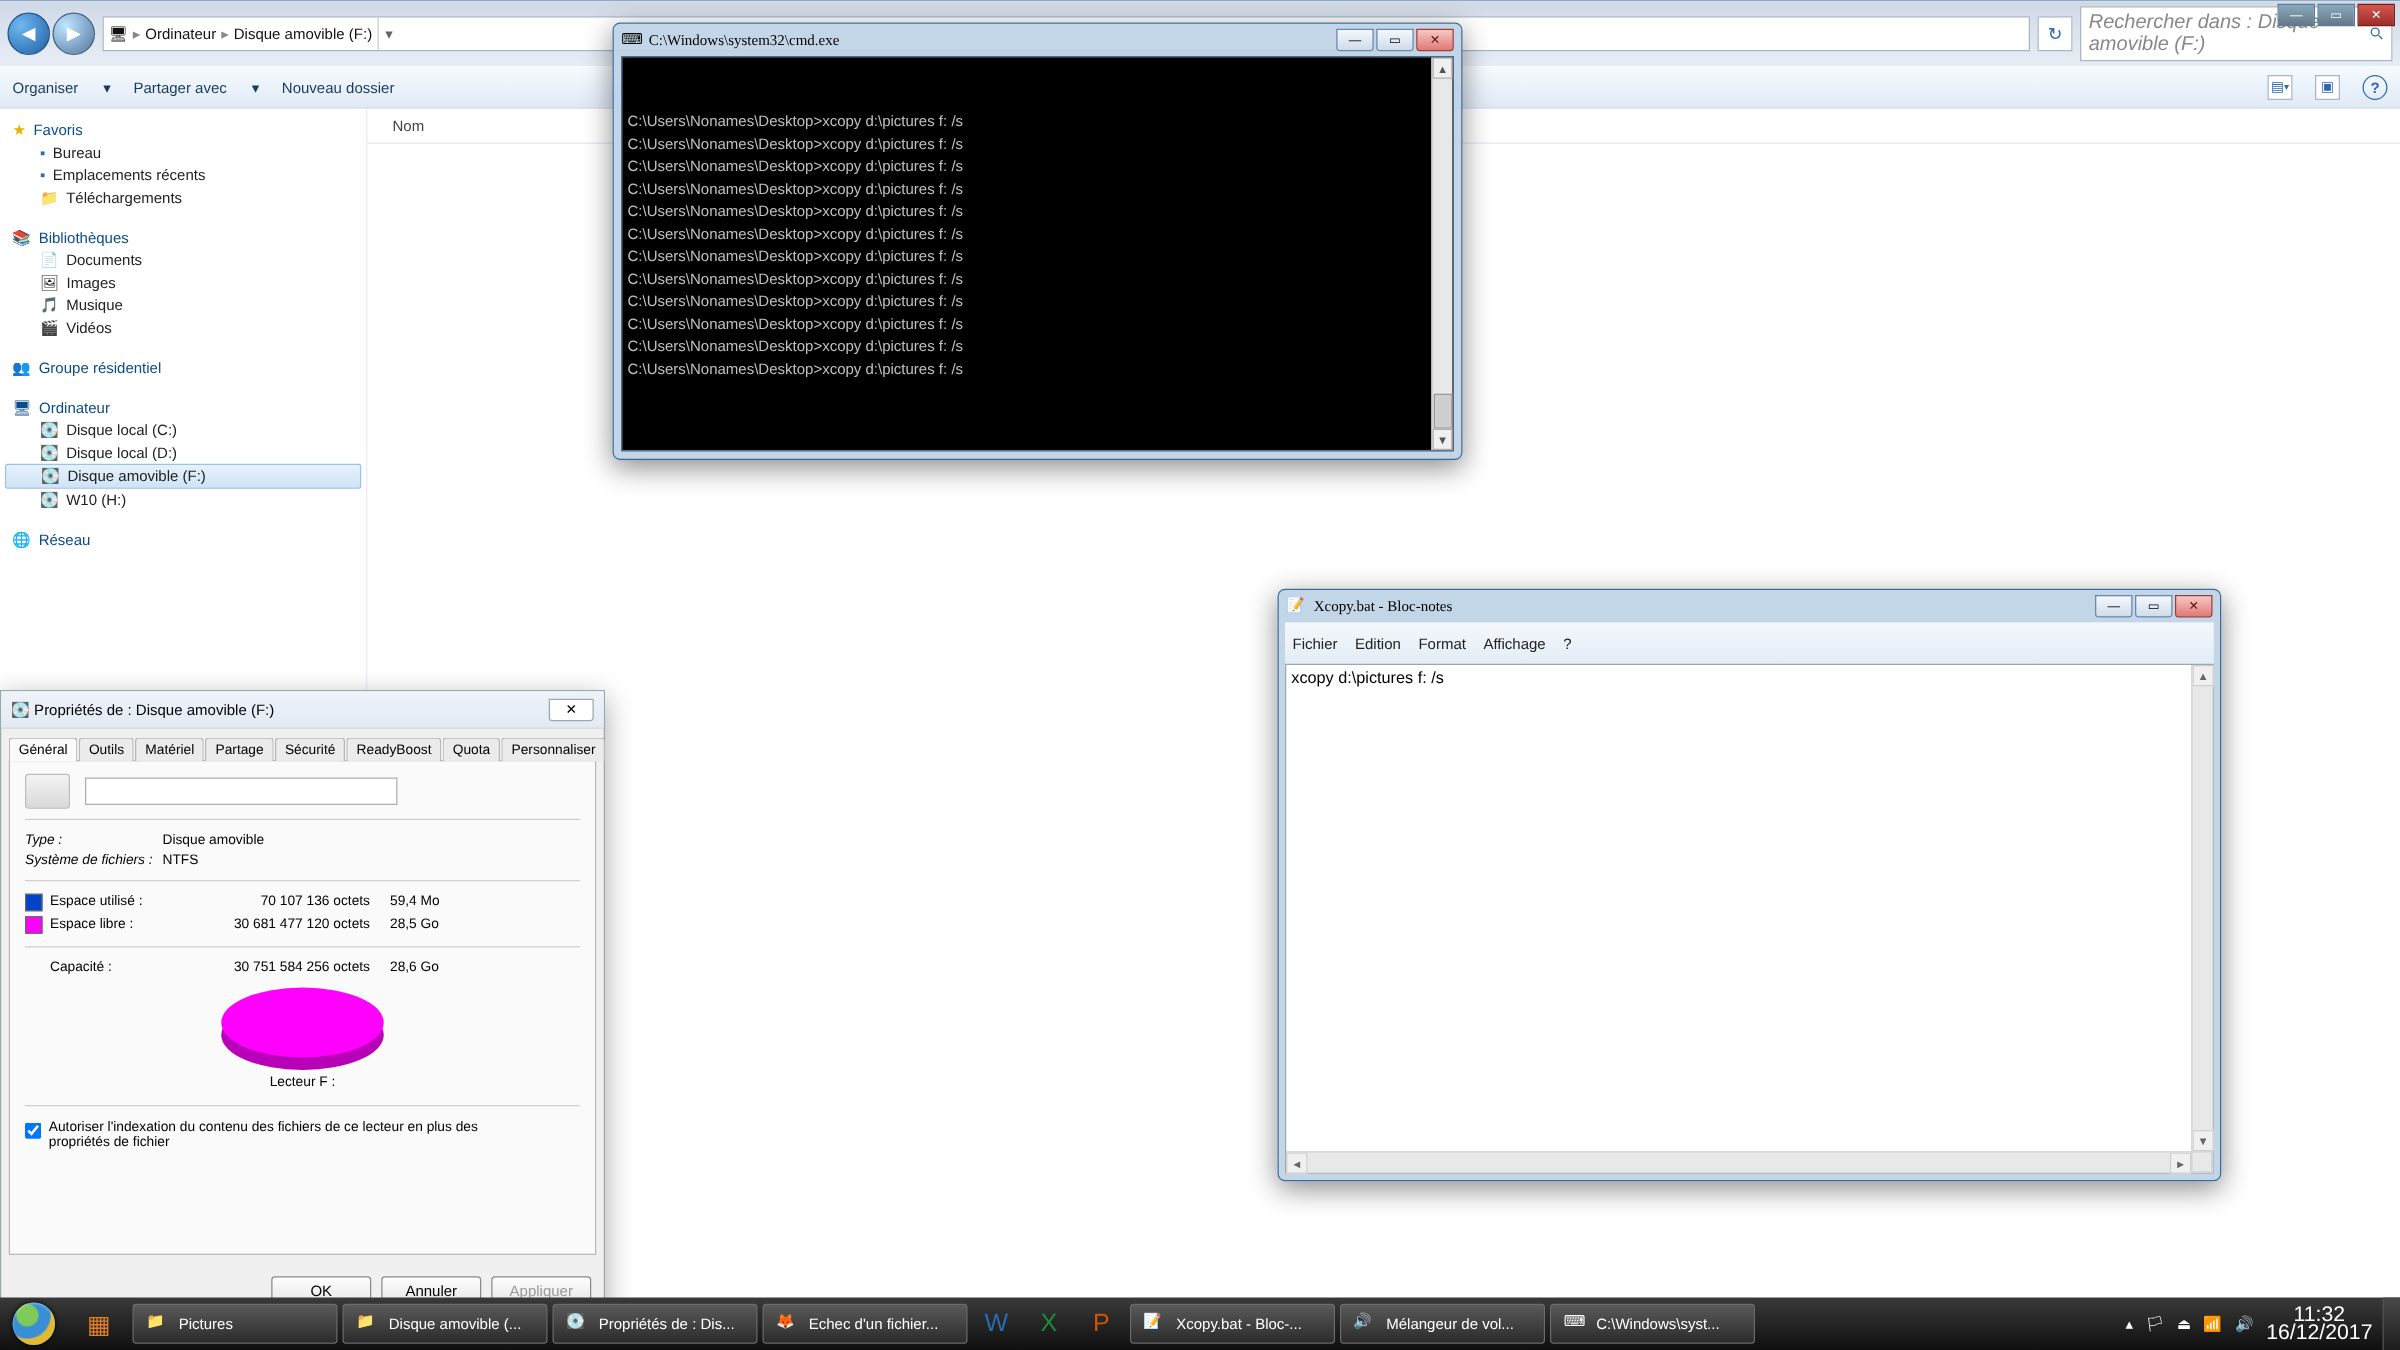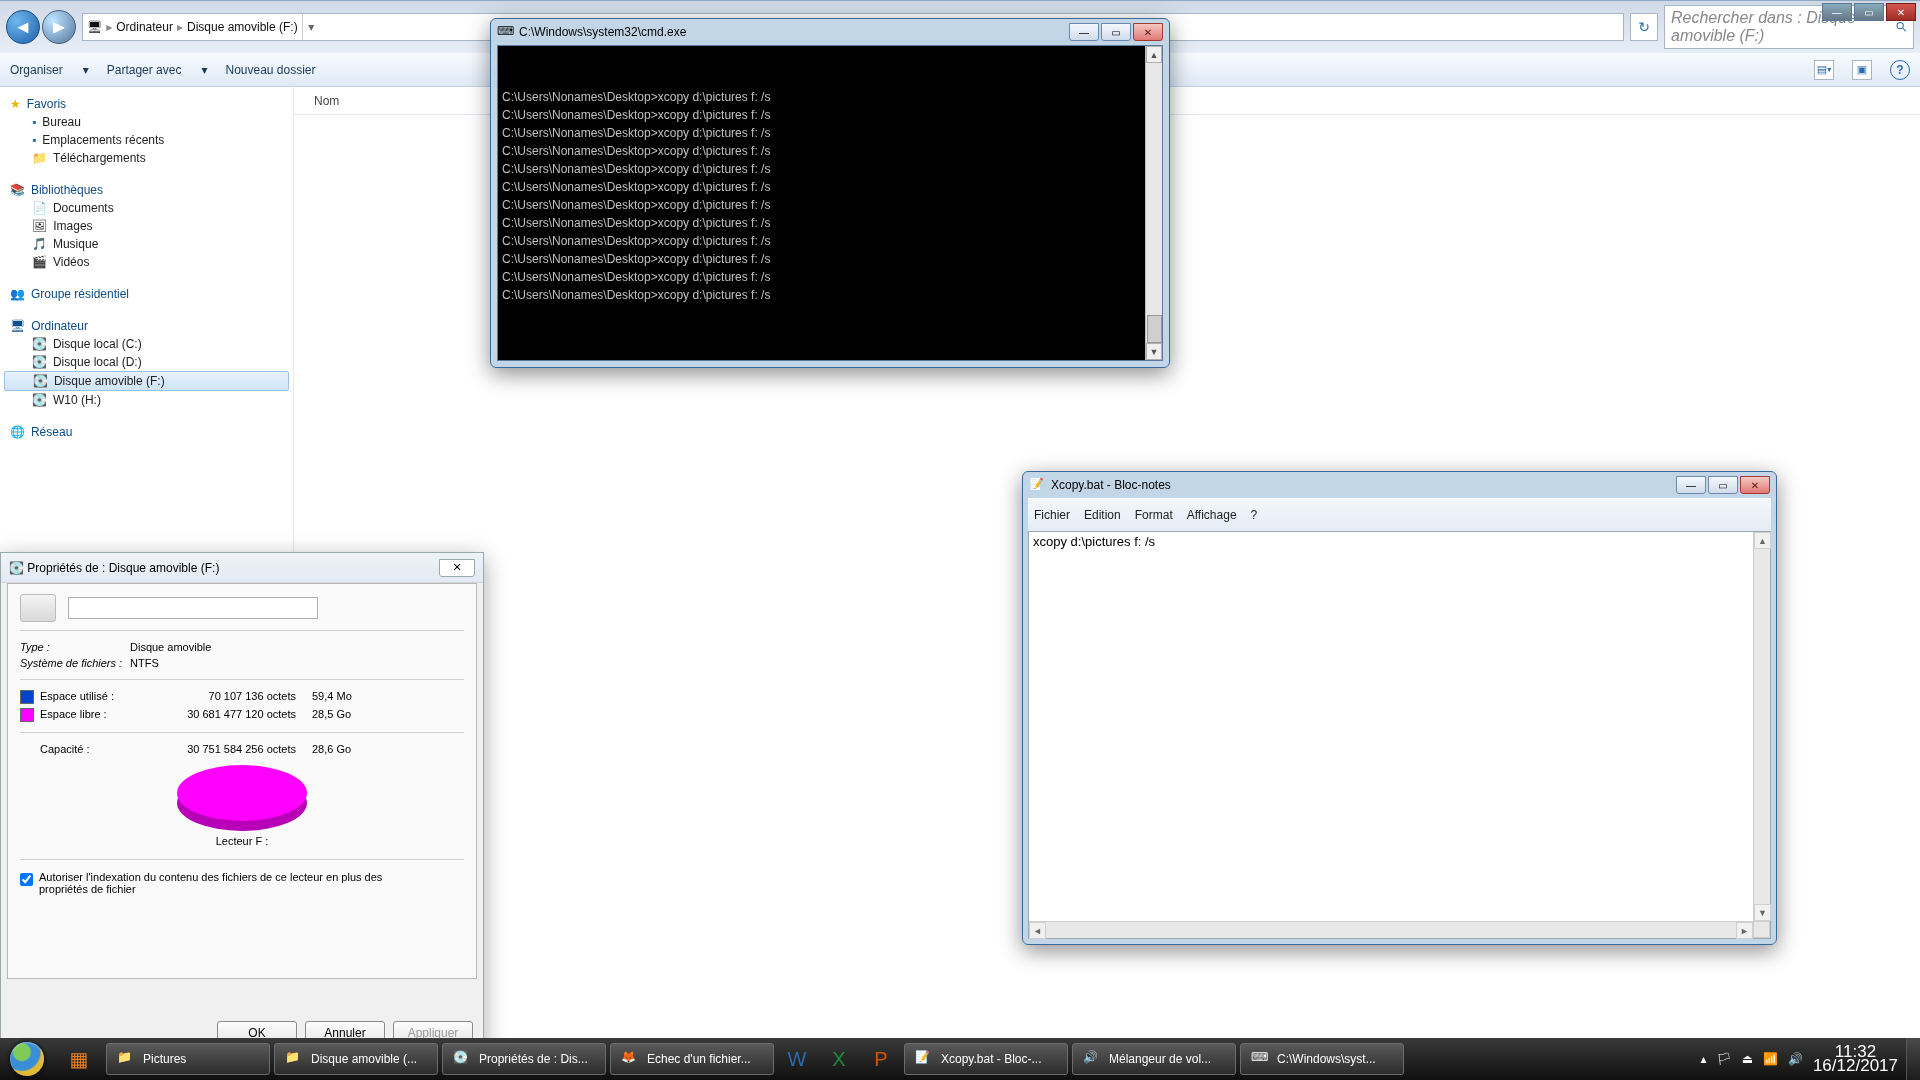--- a/index.html
+++ b/index.html
@@ -37,21 +37,21 @@
 .nav-item { display:flex; align-items:center; gap:6px; padding:2px 6px 2px 28px; }
 .nav-item.selected { background: linear-gradient(#e6f1fb,#cfe4f8); border:1px solid #9bc2e8; border-radius:2px; }
 
 .explorer-content { flex:1; background:#fff; }
 .content-header { height:28px; display:flex; align-items:center; padding:0 20px; font-size:12px; color:#444; border-bottom:1px solid #e3e8ef; }
 
 
 .aero-window { position:absolute; border:1px solid #3a6a9a; border-radius:6px; background: rgba(190,210,230,0.92); box-shadow: 0 6px 22px rgba(0,0,0,0.45); }
 .aero-titlebar { height:26px; display:flex; align-items:center; padding:0 6px; font-size:12px; color:#000; }
 .aero-titlebar .title-icon { width:16px; height:16px; margin-right:6px; }
-.aero-titlebar .title-text { flex:1; }
+.aero-titlebar .title-text { flex:1;font-family:Liberation Serif, serif; }
 .win-controls { display:flex; }
 .win-controls .c { width:30px; height:18px; border:1px solid #6b8aab; background: linear-gradient(#f4f8fc,#d0dceb); margin-left:2px; display:flex; align-items:center; justify-content:center; font-size:10px; border-radius:0 0 3px 3px;}
 .win-controls .c.close { background: linear-gradient(#f6c7c4,#e17a75); border-color:#a13b36; color:#5a1411;}
 
 
 #cmd .cmd-body { margin:0 6px 6px 6px; background:#000; color:#c0c0c0; font-family:"Consolas","Courier New",monospace; font-size:12px; line-height:18px; height:316px; padding:6px 4px 2px 4px; position:relative; white-space:pre; overflow:hidden; border:1px solid #5c7a9a; }
 #cmd .cmd-scroll { position:absolute; right:0; top:0; width:17px; height:100%; background:#e8e8e8; border-left:1px solid #bcbcbc; display:flex; flex-direction:column; align-items:center; }
 #cmd .cmd-scroll .sbtn { height:17px; width:100%; background:#f0f0f0; border:1px solid #b0b0b0; font-size:9px; display:flex; align-items:center; justify-content:center; color:#555;}
 #cmd .cmd-scroll .thumb { margin-top:auto; width:15px; height:28px; background:#cfcfcf; border:1px solid #9a9a9a; margin-bottom:0;}
 
@@ -303,20 +303,30 @@
     <div class="corner"></div>
   </div>
 </div>
 
 <div id="props">
   <div class="props-title">
     <span>💽</span>&nbsp;
     <span>Propriétés de : Disque amovible (F:)</span>
     <div class="close">✕</div>
   </div>
+  <div class="tabs">
+    <div class="tab active">Général</div>
+    <div class="tab">Outils</div>
+    <div class="tab">Matériel</div>
+    <div class="tab">Partage</div>
+    <div class="tab">Sécurité</div>
+    <div class="tab">ReadyBoost</div>
+    <div class="tab">Quota</div>
+    <div class="tab">Personnaliser</div>
+  </div>
   <div class="tab-body">
     <div class="drive-row">
       <div class="drive-icon"></div>
       <input class="drive-label" style="">
     </div>
     <hr>
     <div class="info-row">
           <span class="k">Type :</span>
           <span>Disque amovible</span>
         </div>

